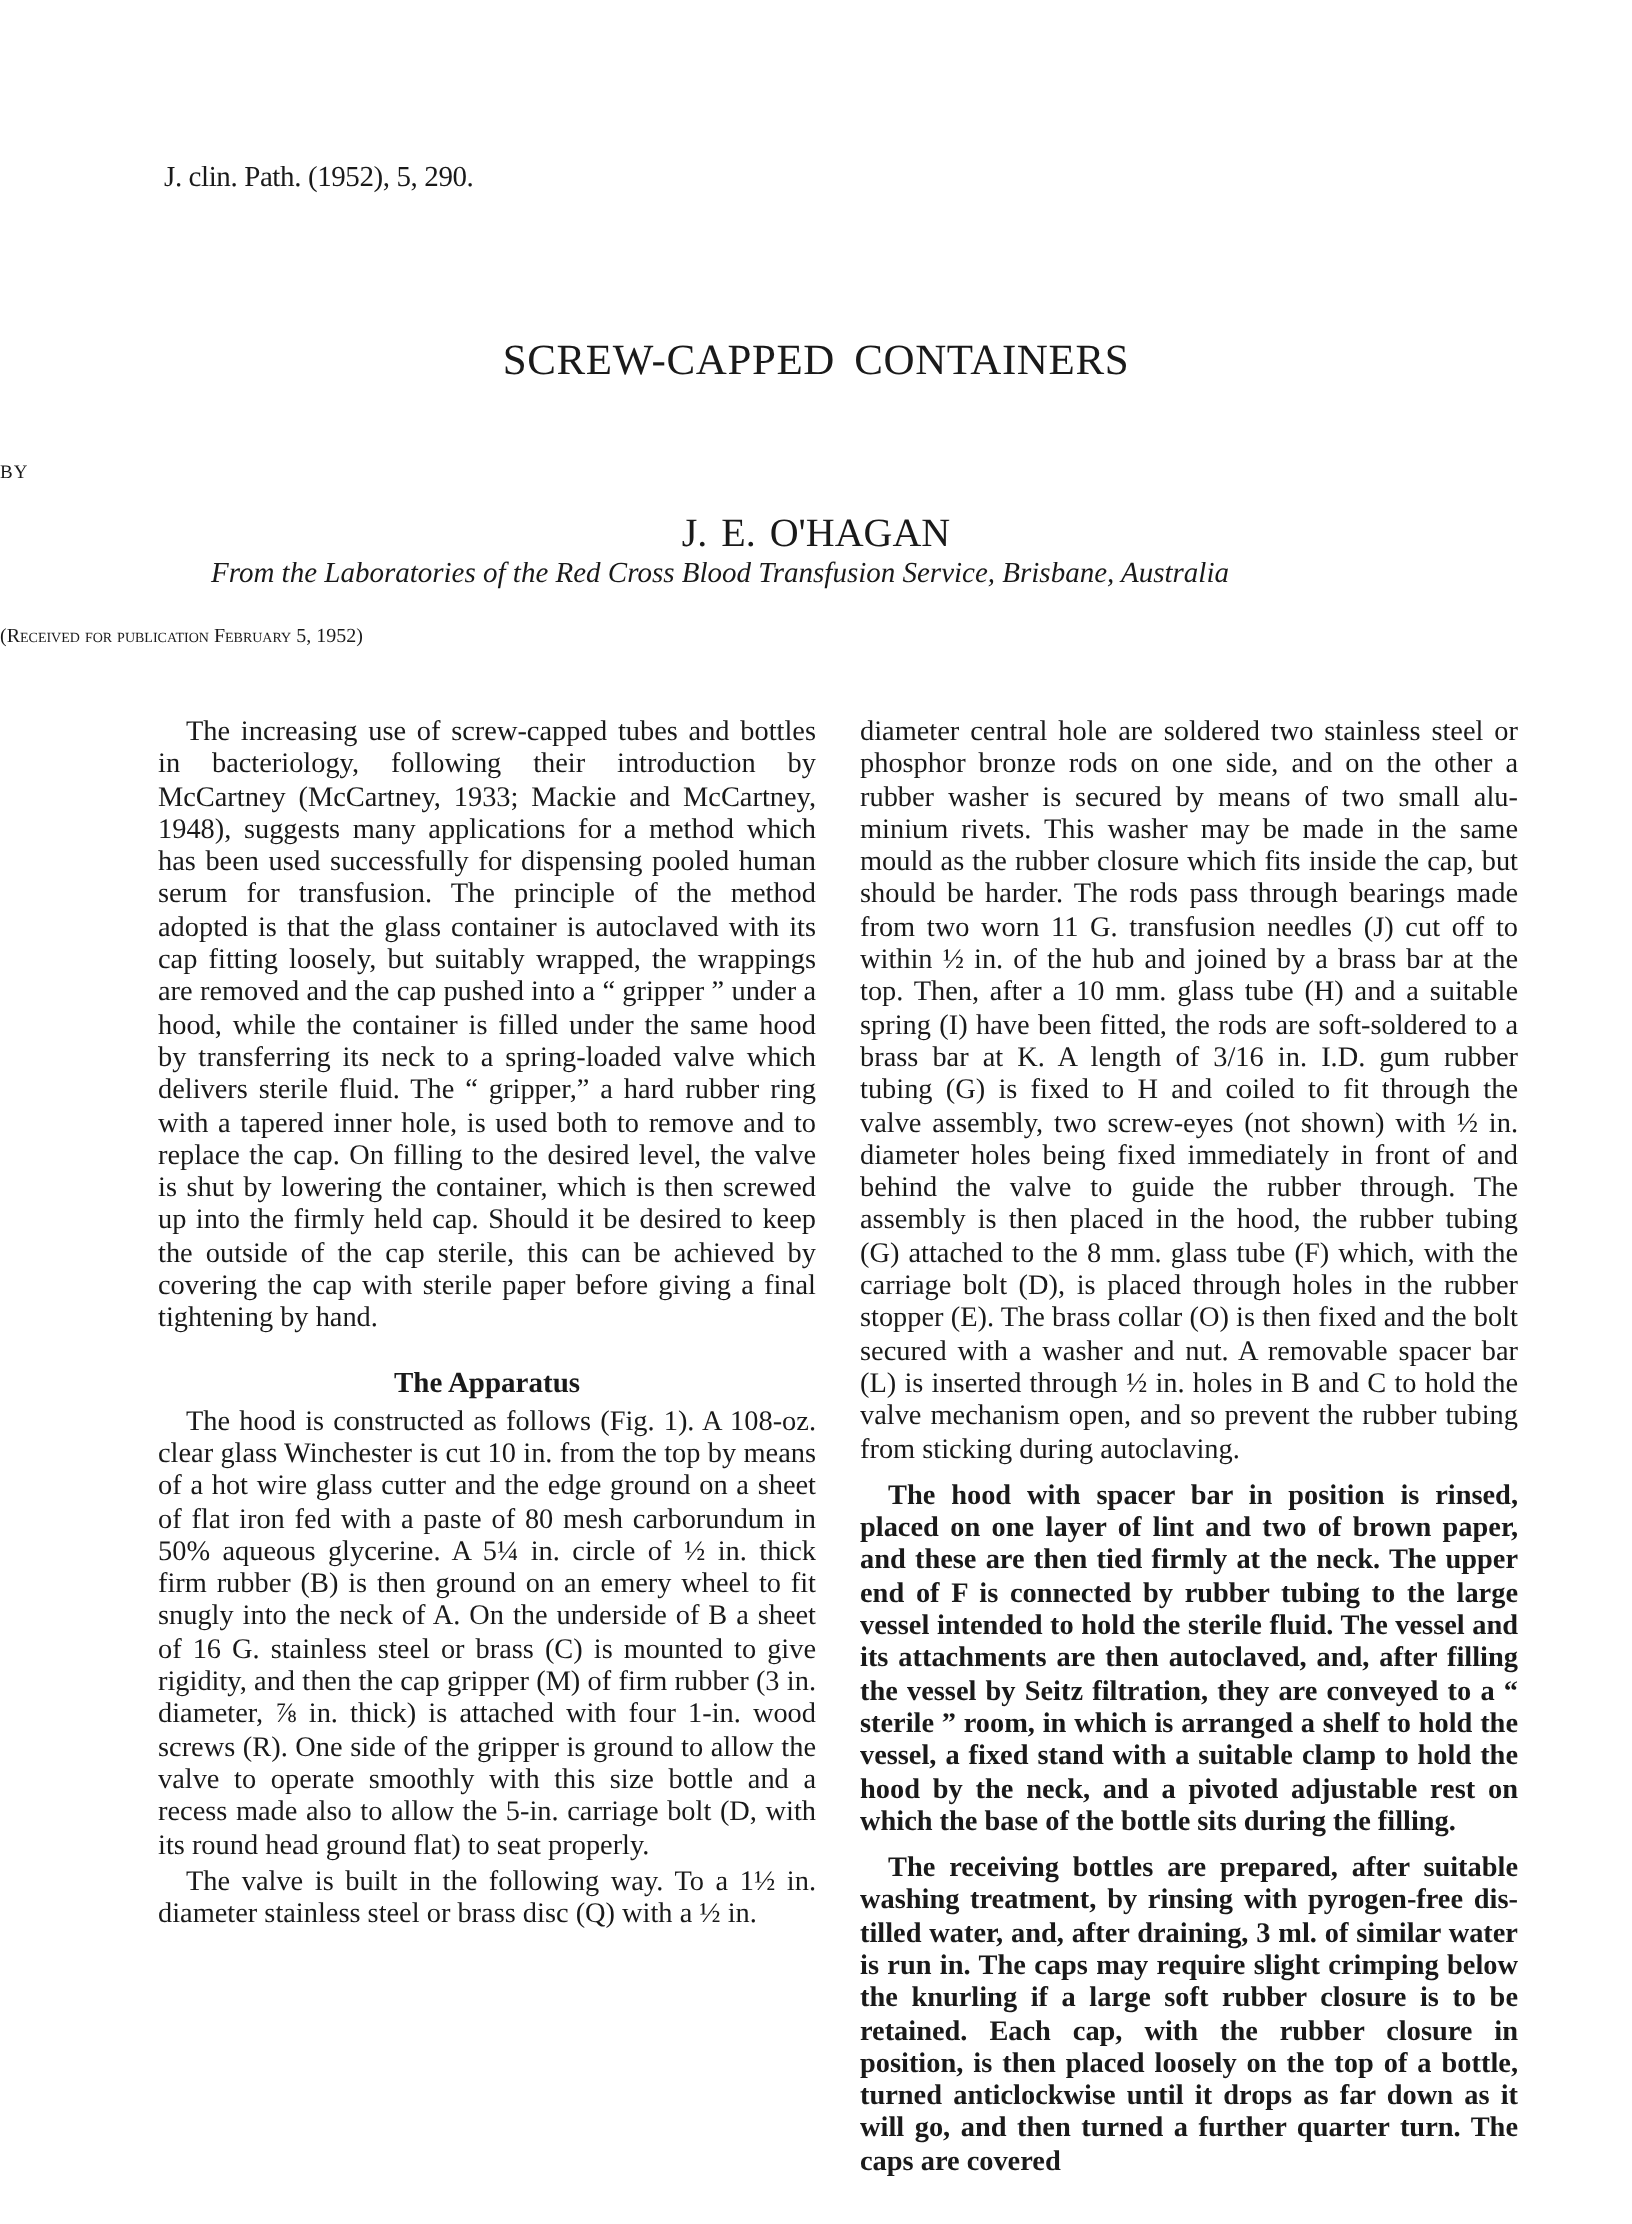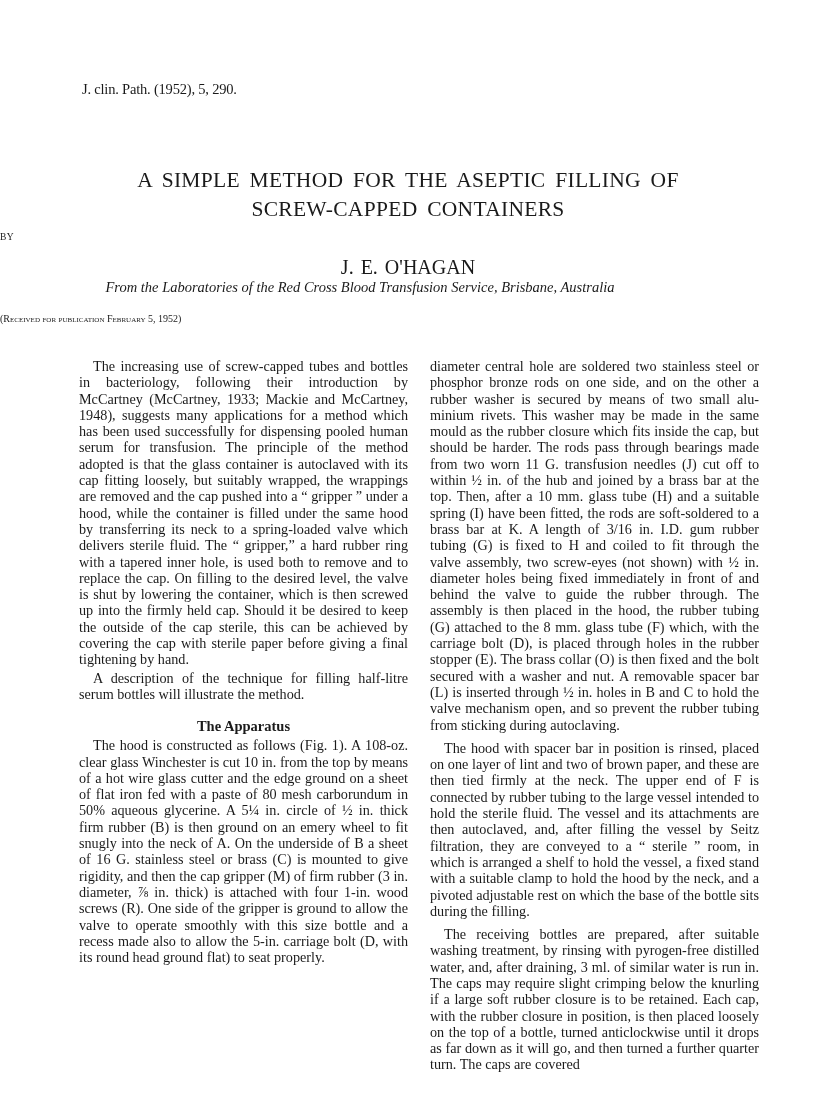--- a/index.html
+++ b/index.html
@@ -36,49 +36,48 @@
   .column {
     position: absolute; top: 358px; width: 329px;
     font-size: 14.2px; line-height: 16.3px; text-align: justify;
     hyphens: manual;
   }
   .col-left { left: 79px; }
   .col-right { left: 430px; }
   .column p { margin: 0; text-indent: 14px; }
   .column p.cont { text-indent: 0; }
   .column p + p { margin-top: 2px; }
-  .column p.spaced { margin-top: 7px; }
+  .column p.spaced { margin-top: 7px; font-weight: bold; }
   .column h2 {
     margin: 16px 0 2px 0; font-size: 14.5px; font-weight: bold;
     text-align: center; line-height: 17px;
   }
   .column h2 + p { margin-top: 0; }
 </style>
 </head>
 <body>
 
 <div class="citation">
   <span class="it">J. clin. Path.</span>
   <span>(1952), 5, 290.</span>
 </div>
 
 <div class="title">
-  <div>A SIMPLE METHOD FOR THE ASEPTIC FILLING OF</div>
   <div>SCREW-CAPPED CONTAINERS</div>
 </div>
 
 <div class="by">BY</div>
 <div class="author">J. E. O'HAGAN</div>
 <div class="affiliation">From the Laboratories of the Red Cross Blood Transfusion Service, Brisbane, Australia</div>
 <div class="received">(Received for publication February 5, 1952)</div>
 
 <div class="column col-left">
   <p>The increasing use of screw-capped tubes and bottles in bacteriology, following their introduction by McCartney (McCartney, 1933; Mackie and McCartney, 1948), suggests many applications for a method which has been used successfully for dispens­ing pooled human serum for transfusion.  The prin­ciple of the method adopted is that the glass container is autoclaved with its cap fitting loosely, but suitably wrapped, the wrappings are removed and the cap pushed into a “ gripper ” under a hood, while the container is filled under the same hood by trans­ferring its neck to a spring-loaded valve which delivers sterile fluid.  The “ gripper,” a hard rubber ring with a tapered inner hole, is used both to remove and to replace the cap.  On filling to the desired level, the valve is shut by lowering the container, which is then screwed up into the firmly held cap.  Should it be desired to keep the outside of the cap sterile, this can be achieved by covering the cap with sterile paper before giving a final tightening by hand.</p>
-  <p>A description of the technique for filling half-litre serum bottles will illustrate the method.</p>
   <h2>The Apparatus</h2>
   <p>The hood is constructed as follows (Fig. 1).  A 108-oz. clear glass Winchester is cut 10 in. from the top by means of a hot wire glass cutter and the edge ground on a sheet of flat iron fed with a paste of 80 mesh carborundum in 50% aqueous glycerine.  A 5¼ in. circle of ½ in. thick firm rubber (B) is then ground on an emery wheel to fit snugly into the neck of A.  On the underside of B a sheet of 16 G. stainless steel or brass (C) is mounted to give rigidity, and then the cap gripper (M) of firm rubber (3 in. diameter, ⅞ in. thick) is attached with four 1-in. wood screws (R).  One side of the gripper is ground to allow the valve to operate smoothly with this size bottle and a recess made also to allow the 5-in. carriage bolt (D, with its round head ground flat) to seat properly.</p>
+  <p>The valve is built in the following way.  To a 1½ in. diameter stainless steel or brass disc (Q) with a ½ in.</p>
 </div>
 
 <div class="column col-right">
   <p class="cont">diameter central hole are soldered two stainless steel or phosphor bronze rods on one side, and on the other a rubber washer is secured by means of two small alu­minium rivets.  This washer may be made in the same mould as the rubber closure which fits inside the cap, but should be harder.  The rods pass through bearings made from two worn 11 G. transfusion needles (J) cut off to within ½ in. of the hub and joined by a brass bar at the top.  Then, after a 10 mm. glass tube (H) and a suitable spring (I) have been fitted, the rods are soft-soldered to a brass bar at K.  A length of 3/16 in. I.D. gum rubber tubing (G) is fixed to H and coiled to fit through the valve assembly, two screw-eyes (not shown) with ½ in. diameter holes being fixed immediately in front of and behind the valve to guide the rubber through. The assembly is then placed in the hood, the rubber tubing (G) attached to the 8 mm. glass tube (F) which, with the carriage bolt (D), is placed through holes in the rubber stopper (E).  The brass collar (O) is then fixed and the bolt secured with a washer and nut.  A removable spacer bar (L) is inserted through ½ in. holes in B and C to hold the valve mechanism open, and so prevent the rubber tubing from sticking during auto­claving.</p>
   <p class="spaced">The hood with spacer bar in position is rinsed, placed on one layer of lint and two of brown paper, and these are then tied firmly at the neck.  The upper end of F is connected by rubber tubing to the large vessel intended to hold the sterile fluid.  The vessel and its attachments are then autoclaved, and, after filling the vessel  by Seitz filtration, they are conveyed to a “ sterile ” room, in which is arranged a shelf to hold the vessel, a fixed stand with a suitable clamp to hold the hood by the neck, and a pivoted adjustable rest on which the base of the bottle sits during the filling.</p>
   <p class="spaced">The receiving bottles are prepared, after suitable washing treatment, by rinsing with pyrogen-free dis­tilled water, and, after draining, 3 ml. of similar water is run in.  The caps may require slight crimping below the knurling if a large soft rubber closure is to be retained. Each cap, with the rubber closure in position, is then placed loosely on the top of a bottle, turned anticlock­wise until it drops as far down as it will go, and then turned a further quarter turn.  The caps are covered</p>
 </div>
 
 </body></html>

